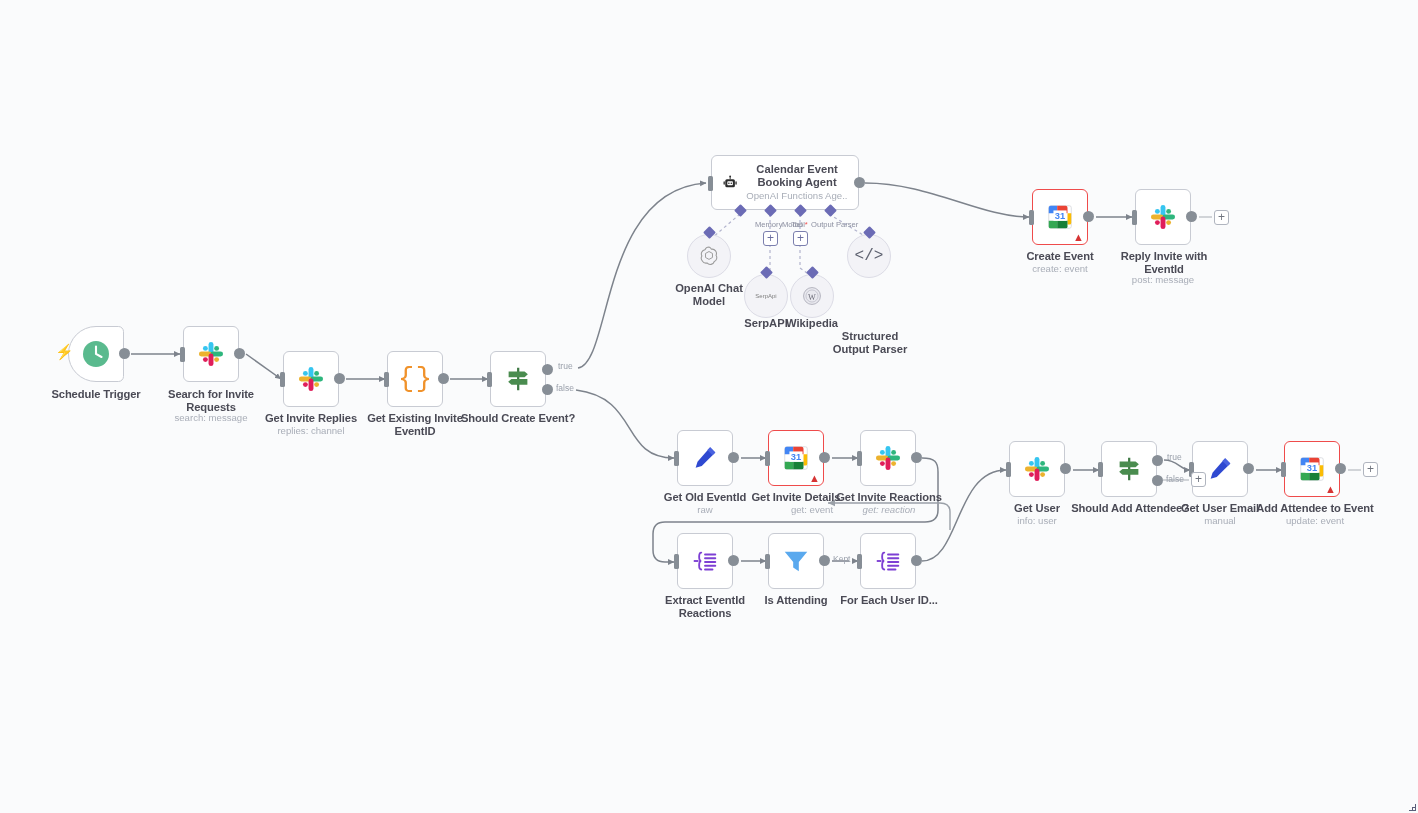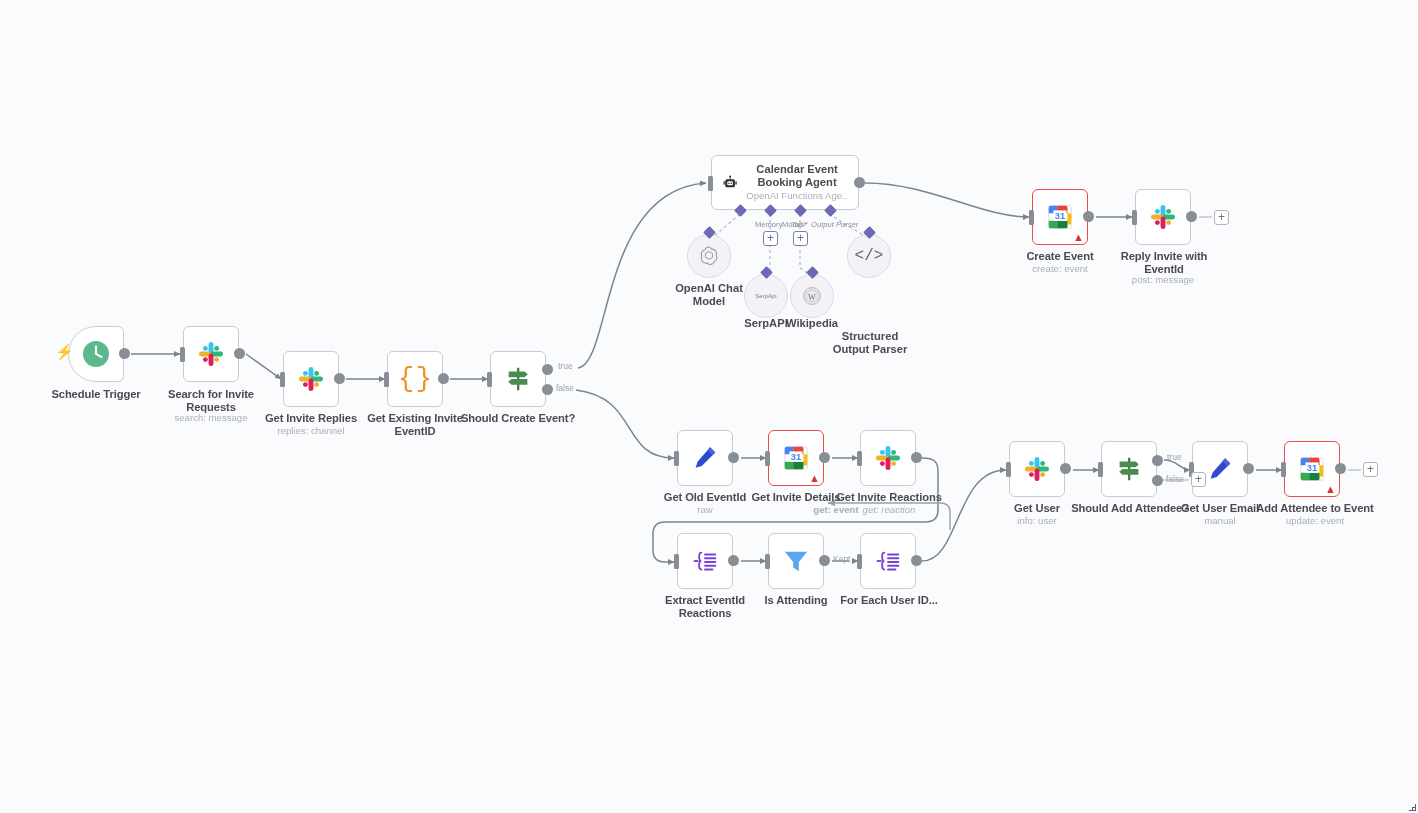--- a/index.html
+++ b/index.html
@@ -341,21 +341,21 @@
   <div class="diamond" style="left:736px;top:206px;"></div>
   <div class="diamond" style="left:766px;top:206px;"></div>
   <div class="diamond" style="left:796px;top:206px;"></div>
   <div class="diamond" style="left:826px;top:206px;"></div>
 
   <div class="conn-label" style="left:767px;top:220px;margin-left:15px;">
     <span>Model</span><span class="req">&nbsp;*</span>
   </div>
   <div class="conn-label" style="left:755px;top:220px;">Memory</div>
   <div class="conn-label" style="left:791px;top:220px;">Tool</div>
-  <div class="conn-label" style="left:811px;top:220px;font-style:italic;">Output Parser</div>
+  <div class="conn-label" style="left:811px;top:220px;">Output Parser</div>
 
   <div class="plus-sub" style="left:763px;top:231px;">+</div>
   <div class="plus-sub" style="left:793px;top:231px;">+</div>
 
   <div class="diamond" style="left:705px;top:228px;"></div>
   <div class="subnode" style="left:687px;top:234px;">
     <svg width="22" height="22" viewBox="0 0 24 24">
       <path d="M12 2.2c-2 0-3.7 1.2-4.4 3A4.7 4.7 0 0 0 4.2 12a4.7 4.7 0 0 0 .5 5.4 4.7 4.7 0 0 0 5.1 2.2 4.7 4.7 0 0 0 8-1.6 4.7 4.7 0 0 0 1.9-6.8 4.7 4.7 0 0 0-5-6.6A4.7 4.7 0 0 0 12 2.2z" fill="none" stroke="#9a9a9a" stroke-width="1.15"></path>
       <path d="M8.2 9.2 L12 7.1 l3.8 2.1 v4.4 L12 15.7 l-3.8-2.1 z" fill="none" stroke="#9a9a9a" stroke-width="1.05"></path>
     </svg>
@@ -440,21 +440,21 @@
       <path d="M24 12h4v10a2 2 0 0 1-2 2h-2z" fill="#FBBC04"></path>
       <path d="M4 20h9v8H6a2 2 0 0 1-2-2z" fill="#34A853"></path>
       <path d="M13 20h11v6a2 2 0 0 1-2 2h-9z" fill="#188038"></path>
       <rect x="9" y="9" width="14" height="11" fill="#fff"></rect>
       <text x="16" y="18.6" text-anchor="middle" font-size="10" fill="#4285F4" font-family="'Liberation Sans',sans-serif" font-weight="bold">31</text>
     </svg>
     <span class="warn">▲</span>
   </div>
   <div class="port-out" style="left:819px;top:452px;"></div>
   <div class="label" style="left:746px;top:491px;width:100px;">Get Invite Details</div>
-  <div class="sublabel" style="left:786px;top:504px;width:100px;font-weight:bold;">get: event</div>
+  <div class="sublabel" style="left:762px;top:504px;width:100px;">get: event</div>
 
   <div class="port-in" style="left:857px;top:451px;"></div>
   <div class="node" style="left:860px;top:430px;">
     <svg width="28" height="28" viewBox="0 0 32 32">
       <rect x="13.2" y="2.2" width="5.6" height="14.4" rx="2.8" fill="#36C5F0"></rect>
       <rect x="2.2" y="13.2" width="14.4" height="5.6" rx="2.8" fill="#ECB22E"></rect>
       <rect x="15.4" y="13.2" width="14.4" height="5.6" rx="2.8" fill="#2EB67D"></rect>
       <rect x="13.2" y="15.4" width="5.6" height="14.4" rx="2.8" fill="#E01E5A"></rect>
       <circle cx="9.6" cy="9.6" r="2.8" fill="#36C5F0"></circle>
       <circle cx="22.4" cy="9.6" r="2.8" fill="#2EB67D"></circle>

